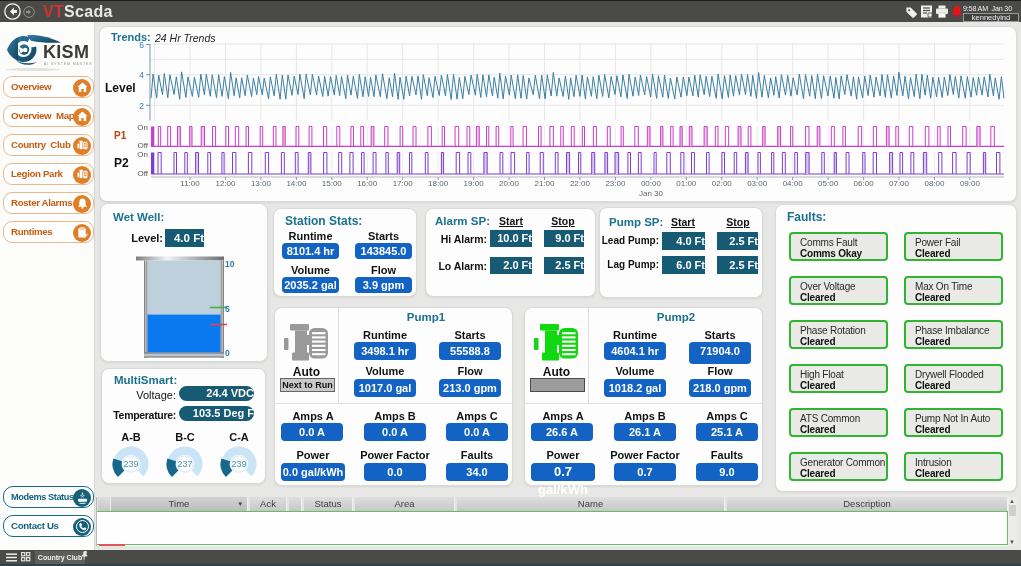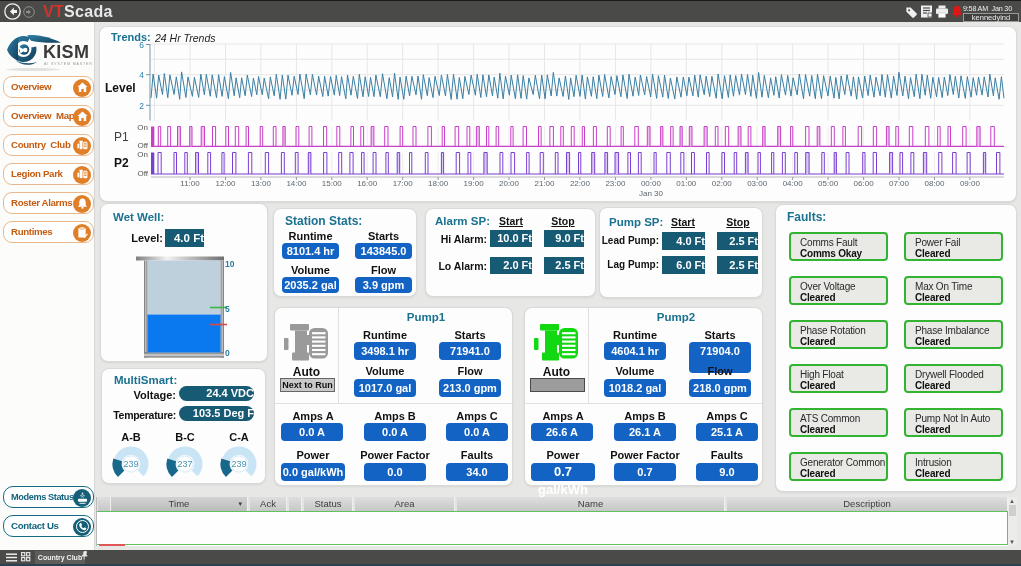--- a/index.html
+++ b/index.html
@@ -140,21 +140,21 @@
           <circle cx="6.5" cy="6.5" r="6" fill="none" stroke="#fff" stroke-width="1"></circle>
           <path d="M4 3.2 C4.6 2.8 5.2 3 5.5 3.6 L5.9 4.4 C6.1 4.8 6 5.2 5.7 5.5 C5.4 5.8 5.4 6.2 5.7 6.7 C6 7.2 6.5 7.7 7 7.9 C7.4 8.1 7.8 8 8.1 7.7 C8.4 7.4 8.9 7.4 9.2 7.6 L9.9 8.1 C10.4 8.5 10.4 9.2 9.9 9.6 C9.3 10.2 8.4 10.4 7.6 10.1 C5.9 9.5 4.4 8.2 3.6 6.5 C3.2 5.6 3.1 4.6 3.6 3.7 Z" fill="#fff"></path>
         </svg>
       </span></div>
 </div>
 
 <div class="panel" style="left:99px;top:26px;width:918px;height:176px">
   <div style="position:absolute;left:11px;top:4px;font-size:11px" class="ttitle">Trends:</div>
   <div style="position:absolute;left:55px;top:5px;font-size:10.5px;font-style:italic;color:#222">24 Hr Trends</div>
   <div style="position:absolute;left:5px;top:54px;font-weight:bold;font-size:12px;color:#111">Level</div>
-  <div style="position:absolute;left:14px;top:103px;font-weight:normal;font-size:12px;color:#404040">P1</div>
+  <div style="position:absolute;left:14px;top:103px;font-weight:bold;font-size:10px;color:#c2410c">P1</div>
   <div style="position:absolute;left:14px;top:129px;font-weight:bold;font-size:12px;color:#111">P2</div>
   <svg width="918" height="176" style="position:absolute;left:0;top:0">
 <line x1="54.5" y1="17" x2="54.5" y2="93.6" stroke="#e7e7e7" stroke-width="1"></line>
       <line x1="54.5" y1="99.5" x2="54.5" y2="119.3" stroke="#ececec" stroke-width="1"></line>
       <line x1="54.5" y1="125.5" x2="54.5" y2="147" stroke="#ececec" stroke-width="1"></line>
       <line x1="90.0" y1="17" x2="90.0" y2="93.6" stroke="#e7e7e7" stroke-width="1"></line>
       <line x1="90.0" y1="99.5" x2="90.0" y2="119.3" stroke="#ececec" stroke-width="1"></line>
       <line x1="90.0" y1="125.5" x2="90.0" y2="147" stroke="#ececec" stroke-width="1"></line>
       <line x1="125.5" y1="17" x2="125.5" y2="93.6" stroke="#e7e7e7" stroke-width="1"></line>
       <line x1="125.5" y1="99.5" x2="125.5" y2="119.3" stroke="#ececec" stroke-width="1"></line>
@@ -359,21 +359,21 @@
     <line x1="79" y1="51.5" x2="96" y2="51.5" stroke="#3cb44a" stroke-width="1.6"></line>
     <line x1="79" y1="68.5" x2="96" y2="68.5" stroke="#e04848" stroke-width="1.6"></line>
     <text x="94" y="11" font-size="8.5" font-weight="bold" fill="#2a7ca3">10</text>
     <text x="94" y="56" font-size="8.5" font-weight="bold" fill="#2a7ca3">5</text>
     <text x="94" y="100" font-size="8.5" font-weight="bold" fill="#2a7ca3">0</text>
   </svg>
 </div>
 
 <div class="panel" style="left:101px;top:368px;width:165px;height:116px">
   <div class="ttitle" style="position:absolute;left:12px;top:5px;font-size:11.5px">MultiSmart:</div>
-  <div style="position:absolute;left:0px;top:20px;width:74px;text-align:right;font-weight:bold;font-size:11px;color:#111">Voltage:</div>
+  <div style="position:absolute;left:0px;top:20px;width:74px;text-align:right;font-weight:normal;font-size:11px;color:#111">Voltage:</div>
   <div class="dval" style="left:77px;top:17px;width:75px;height:15px;line-height:15px;border-radius:8px;font-size:11px">24.4 VDC</div>
   <div style="position:absolute;left:0px;top:40px;width:74px;text-align:right;font-weight:bold;font-size:10.5px;color:#111;letter-spacing:-0.3px">Temperature:</div>
   <div class="dval" style="left:77px;top:37px;width:75px;height:15px;line-height:15px;border-radius:8px;font-size:11px">103.5 Deg F</div>
   <div class="plab" style="left:9px;top:62px;width:40px;font-size:11px">A-B</div>
   <div class="plab" style="left:63px;top:62px;width:40px;font-size:11px">B-C</div>
   <div class="plab" style="left:117px;top:62px;width:40px;font-size:11px">C-A</div>
   <div style="position:absolute;left:7px;top:75px"><svg width="44" height="40" viewBox="0 0 44 40">
 <path d="M 9.63,32.37 A 17.5 17.5 0 1 1 34.37,32.37 L 28.60,26.60 A 9.34 9.34 0 1 0 15.40,26.60 Z" fill="#c9e5f5"></path>
 <path d="M 8.92,33.08 A 18.5 18.5 0 0 1 4.31,14.59 L 13.1,17.2 A 9.34 9.34 0 0 0 15.40,26.60 Z" fill="#17688a"></path>
 <circle cx="22" cy="20" r="8.1" fill="#fff"></circle>
@@ -506,21 +506,21 @@
           <line x1="28" y1="21.8" x2="41.5" y2="21.8"></line>
 <line x1="28" y1="26" x2="41.5" y2="26"></line>
           <line x1="28" y1="30.2" x2="41.5" y2="30.2"></line>
         </g>
       </svg></div>
     <div class="plab" style="left:-16px;top:57px;width:95px;font-size:12px">Auto</div>
     <div class="nrun">Next to Run</div>
     <div class="plab" style="left:50px;top:21px;width:120px;font-size:11px">Runtime</div>
     <div class="plab" style="left:135px;top:21px;width:120px;font-size:11px">Starts</div>
     <div class="bpill" style="left:79px;top:34px;width:62px;height:18px;line-height:18px;font-size:11px">3498.1 hr</div>
-    <div class="bpill" style="left:164px;top:34px;width:62px;height:18px;line-height:18px;font-size:11px">71941.0</div>
+    <div class="bpill" style="left:164px;top:34px;width:62px;height:18px;line-height:18px;font-size:11px">55588.8</div>
     <div class="plab" style="left:50px;top:57px;width:120px;font-size:11px">Volume</div>
     <div class="plab" style="left:135px;top:57px;width:120px;font-size:11px">Flow</div>
     <div class="bpill" style="left:79px;top:71px;width:62px;height:18px;line-height:18px;font-size:11px">1017.0 gal</div>
     <div class="bpill" style="left:164px;top:71px;width:62px;height:18px;line-height:18px;font-size:11px">213.0 gpm</div>
     <div class="plab" style="left:-22px;top:102px;width:120px;font-size:11px">Amps A</div>
     <div class="plab" style="left:60px;top:102px;width:120px;font-size:11px">Amps B</div>
     <div class="plab" style="left:142px;top:102px;width:120px;font-size:11px">Amps C</div>
     <div class="bpill" style="left:6px;top:115px;width:62px;height:18px;line-height:18px;font-size:11px">0.0 A</div>
     <div class="bpill" style="left:89px;top:115px;width:62px;height:18px;line-height:18px;font-size:11px">0.0 A</div>
     <div class="bpill" style="left:171px;top:115px;width:62px;height:18px;line-height:18px;font-size:11px">0.0 A</div>
@@ -551,21 +551,21 @@
           <line x1="28" y1="21.8" x2="41.5" y2="21.8"></line>
 <line x1="28" y1="26" x2="41.5" y2="26"></line>
           <line x1="28" y1="30.2" x2="41.5" y2="30.2"></line>
         </g>
       </svg></div>
     <div class="plab" style="left:-16px;top:57px;width:95px;font-size:12px">Auto</div>
     <div class="nrun" style="color:transparent;background:#9c9c9c;border-color:#4a4a4a">.</div>
     <div class="plab" style="left:50px;top:21px;width:120px;font-size:11px">Runtime</div>
     <div class="plab" style="left:135px;top:21px;width:120px;font-size:11px">Starts</div>
     <div class="bpill" style="left:79px;top:34px;width:62px;height:18px;line-height:18px;font-size:11px">4604.1 hr</div>
-    <div class="bpill" style="left:164px;top:34px;width:62px;height:31px;line-height:18px;font-size:11px">71904.0</div>
+    <div class="bpill" style="left:164px;top:34px;width:62px;height:22px;line-height:18px;font-size:11px">71904.0</div>
     <div class="plab" style="left:50px;top:57px;width:120px;font-size:11px">Volume</div>
     <div class="plab" style="left:135px;top:57px;width:120px;font-size:11px">Flow</div>
     <div class="bpill" style="left:79px;top:71px;width:62px;height:18px;line-height:18px;font-size:11px">1018.2 gal</div>
     <div class="bpill" style="left:164px;top:71px;width:62px;height:18px;line-height:18px;font-size:11px">218.0 gpm</div>
     <div class="plab" style="left:-22px;top:102px;width:120px;font-size:11px">Amps A</div>
     <div class="plab" style="left:60px;top:102px;width:120px;font-size:11px">Amps B</div>
     <div class="plab" style="left:142px;top:102px;width:120px;font-size:11px">Amps C</div>
     <div class="bpill" style="left:6px;top:115px;width:62px;height:18px;line-height:18px;font-size:11px">26.6 A</div>
     <div class="bpill" style="left:89px;top:115px;width:62px;height:18px;line-height:18px;font-size:11px">26.1 A</div>
     <div class="bpill" style="left:171px;top:115px;width:62px;height:18px;line-height:18px;font-size:11px">25.1 A</div>

